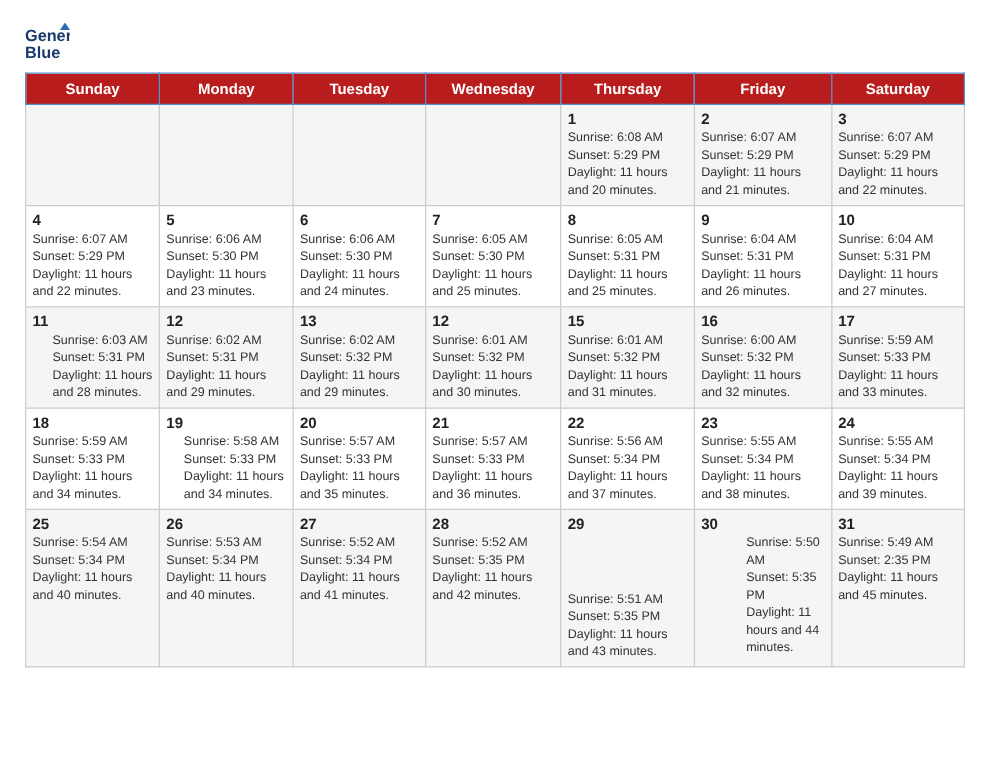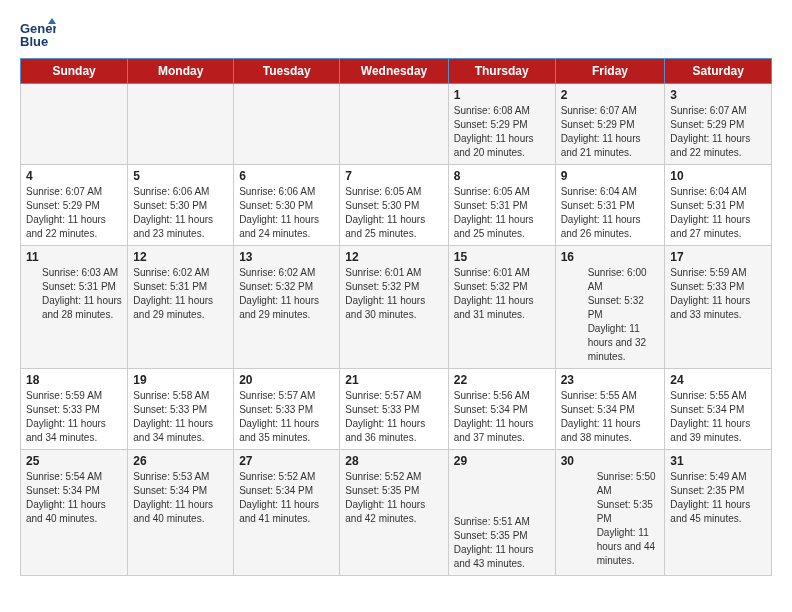--- a/index.html
+++ b/index.html
@@ -209,41 +209,41 @@
 Daylight: 11 hours and 30 minutes.</div>
         </td>
         <td>
           <span class="day-number">15</span>
           <div class="day-info" style="white-space: pre-line;">Sunrise: 6:01 AM
 Sunset: 5:32 PM
 Daylight: 11 hours and 31 minutes.</div>
         </td>
         <td>
           <span class="day-number">16</span>
-          <div class="day-info" style="white-space: pre-line; margin-left: 27px;">Sunrise: 6:00 AM
+          <div class="day-info" style="white-space: pre-line;">Sunrise: 6:00 AM
 Sunset: 5:32 PM
 Daylight: 11 hours and 32 minutes.</div>
         </td>
         <td>
           <span class="day-number">17</span>
           <div class="day-info" style="white-space: pre-line;">Sunrise: 5:59 AM
 Sunset: 5:33 PM
 Daylight: 11 hours and 33 minutes.</div>
         </td>
       </tr>
       <tr>
         <td>
           <span class="day-number">18</span>
           <div class="day-info" style="white-space: pre-line;">Sunrise: 5:59 AM
 Sunset: 5:33 PM
 Daylight: 11 hours and 34 minutes.</div>
         </td>
         <td>
           <span class="day-number">19</span>
-          <div class="day-info" style="white-space: pre-line;">Sunrise: 5:58 AM
+          <div class="day-info" style="white-space: pre-line; margin-left: 14px;">Sunrise: 5:58 AM
 Sunset: 5:33 PM
 Daylight: 11 hours and 34 minutes.</div>
         </td>
         <td>
           <span class="day-number">20</span>
           <div class="day-info" style="white-space: pre-line;">Sunrise: 5:57 AM
 Sunset: 5:33 PM
 Daylight: 11 hours and 35 minutes.</div>
         </td>
         <td>

